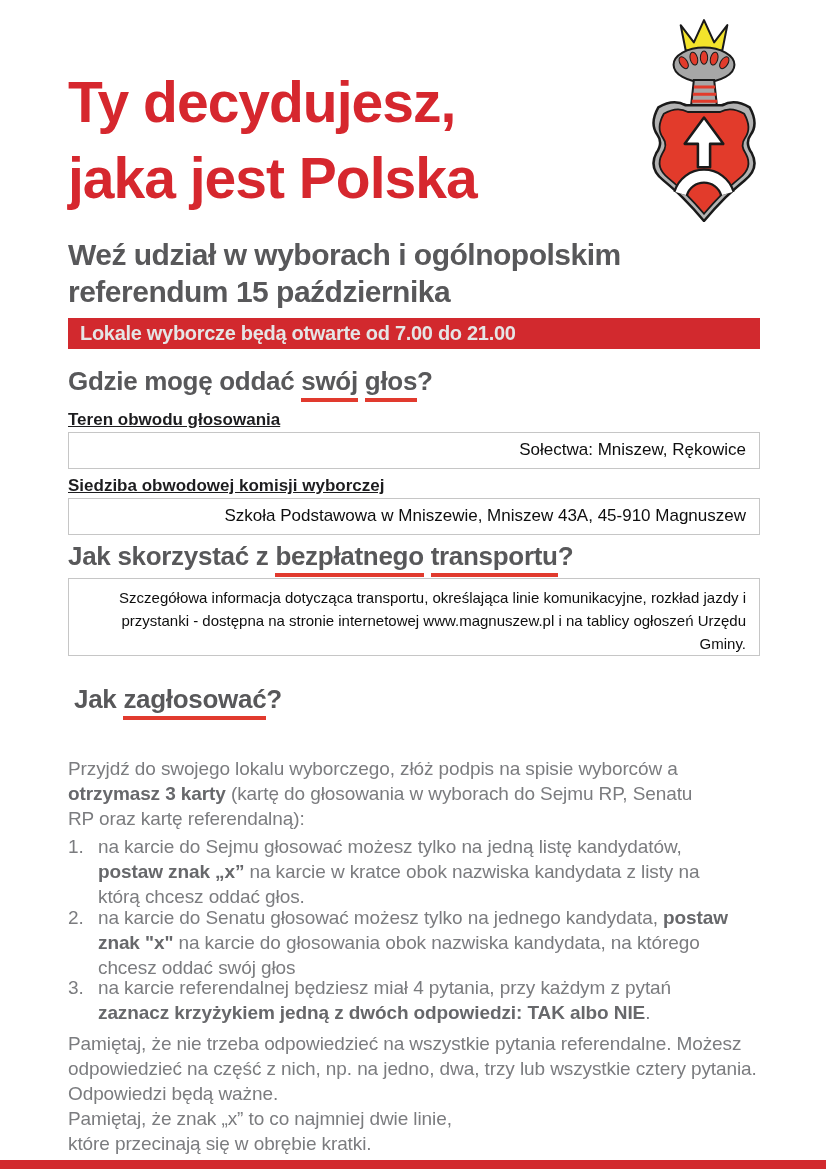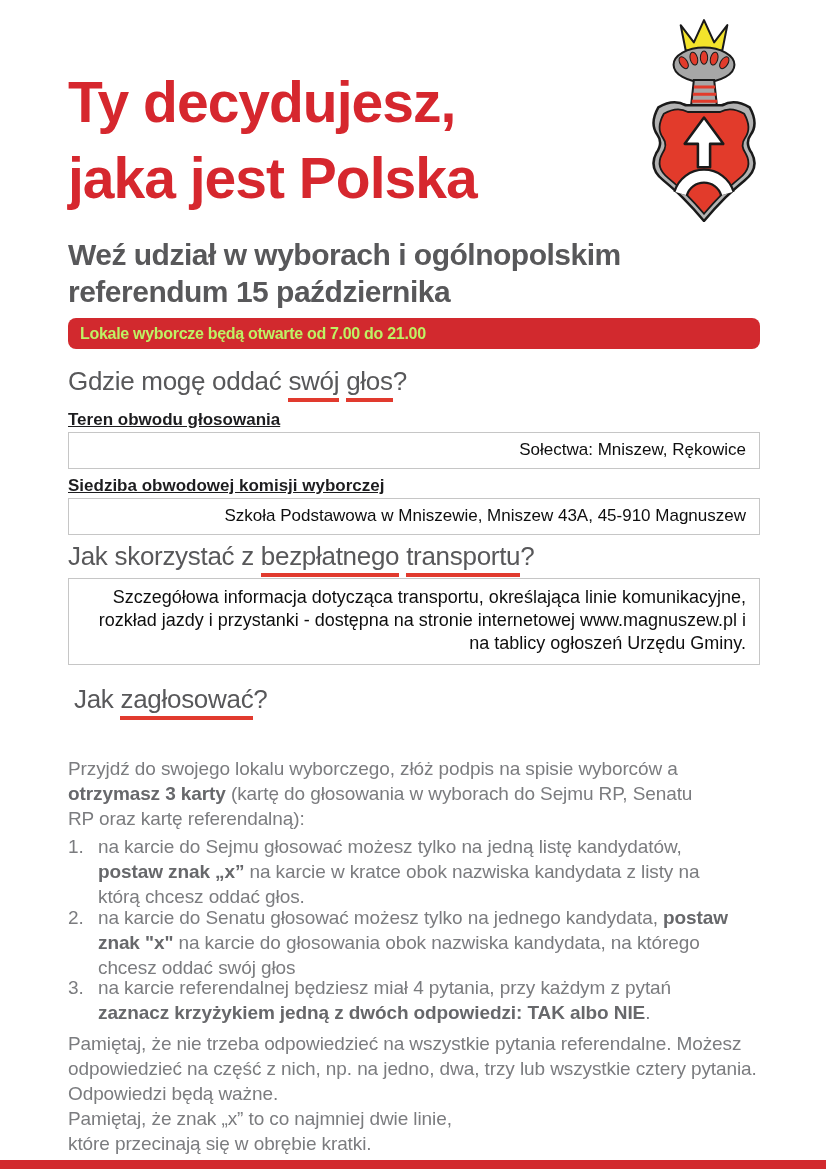--- a/index.html
+++ b/index.html
@@ -37,29 +37,29 @@
   .subtitle{
     top:236px;width:700px;
     color:var(--heading-gray);
     font-size:30px;font-weight:bold;line-height:37px;letter-spacing:-0.5px;
   }
   .subtitle span{display:block;}
 
   
   .banner{
     top:318px;width:692px;height:31px;
-    background:var(--red);color:#bef264;
-    font-size:16px;font-weight:bold;line-height:31px;
-    padding-left:12px;letter-spacing:-0.3px;border-radius:8px;
+    background:var(--red);color:#e5e5e5;
+    font-size:20px;font-weight:bold;line-height:31px;
+    padding-left:12px;letter-spacing:-0.3px;
   }
 
   
   .sec-h{
     color:var(--heading-gray);
-    font-size:26px;font-weight:normal;letter-spacing:-0.3px;
+    font-size:26px;font-weight:bold;letter-spacing:-0.3px;
   }
   .sec-h .u{border-bottom:4px solid var(--underline-red);padding-bottom:2px;}
   .h-where{top:366px;}
   .h-transport{top:541px;}
   .h-vote{top:684px;margin-left:6px;}
 
   
   .field-label{
     color:var(--label-dark);
     font-size:17px;font-weight:bold;text-decoration:underline;
@@ -69,21 +69,21 @@
   .value-box{
     width:692px;
     border:1px solid var(--box-border);
     background:#ffffff;
     color:#0e0e0e;font-size:17px;line-height:22px;
     padding:6px 13px 7px 13px;
     text-align:right;
   }
   .box1{top:432px;}
   .box2{top:498px;}
-  .box3{top:578px;line-height:23px;padding:7px 13px 9px 13px;font-size:18px;}
+  .box3{top:578px;line-height:23px;padding:7px 13px 0 13px;font-size:15px;}
 
   
   .body-text{
     color:var(--body-gray);
     font-size:19px;line-height:25px;letter-spacing:-0.1px;margin-top:44px;
   }
   .body-text b{color:#67686b;}
   .intro{top:712px;width:635px;}
   .list-item{display:flex;width:670px;}
   .item1{top:790px;}

